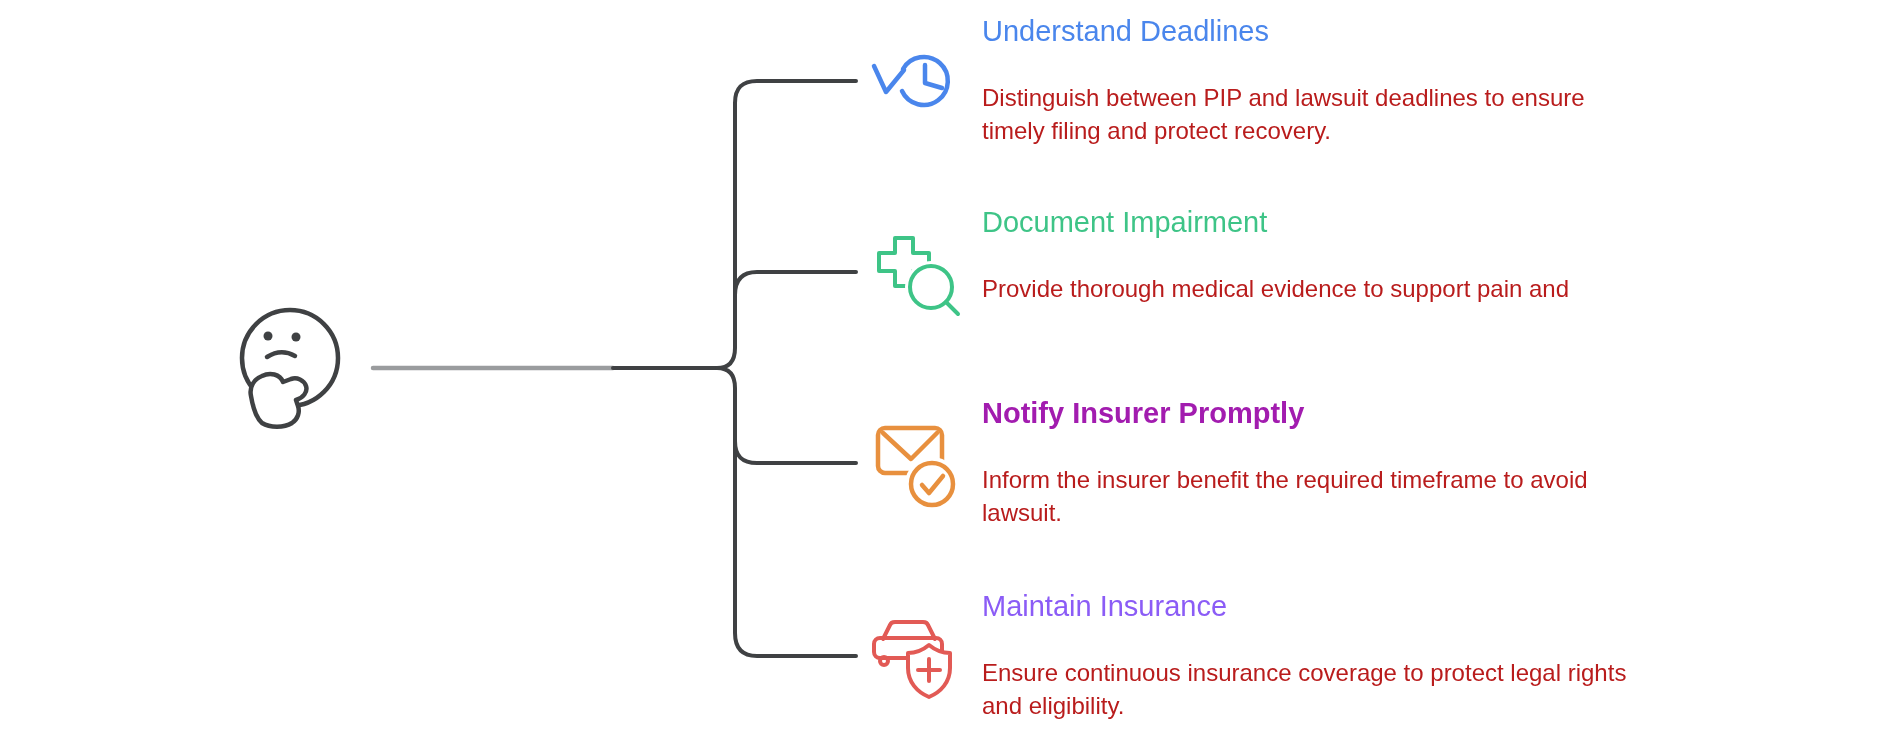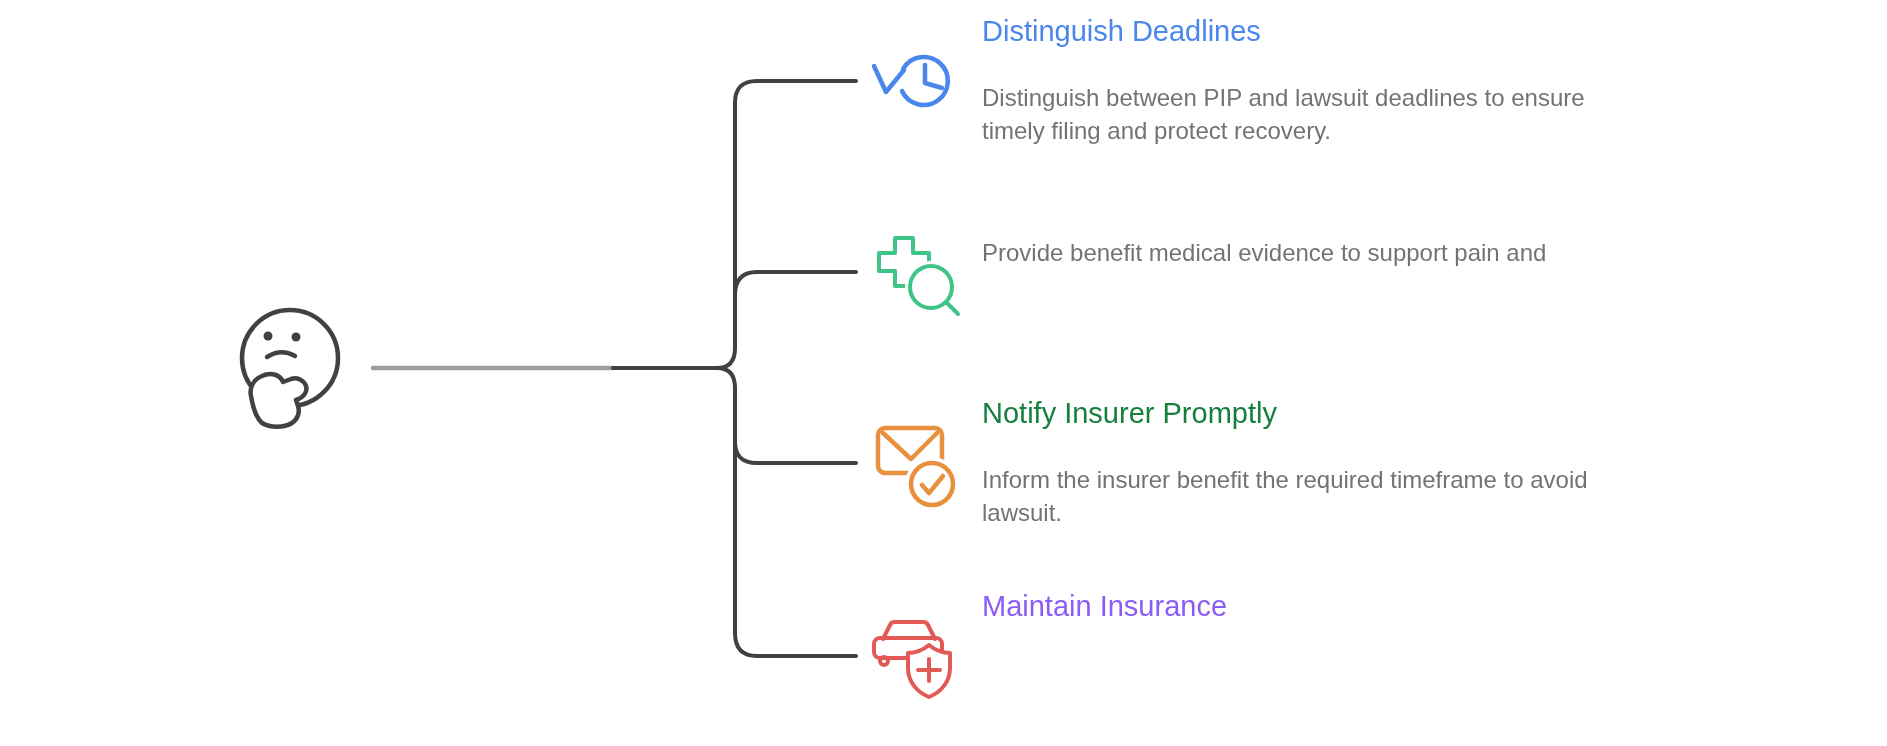--- a/index.html
+++ b/index.html
@@ -8,21 +8,21 @@
     font-family:"Liberation Sans","DejaVu Sans",sans-serif;
     -webkit-font-smoothing:antialiased;
   }
   #diagram-svg{position:absolute;left:0;top:0;width:1887px;height:746px;}
   .section{position:absolute;left:982px;}
   .section .title{
     font-size:29px;line-height:36px;font-weight:400;white-space:nowrap;
   }
   .section .desc{margin-top:32px;}
   .section .desc .line{
-    font-size:24px;line-height:33px;color:#737373;white-space:nowrap;
+    font-size:24px;line-height:33px;color:#b91c1c;white-space:nowrap;
   }
   #sec-1{top:13px;}
   #sec-2{top:204px;}
   #sec-3{top:395px;}
   #sec-4{top:588px;}
 </style>
 </head>
 <body>
 
 <svg id="diagram-svg" viewBox="0 0 1887 746" fill="none" xmlns="http://www.w3.org/2000/svg">
@@ -86,36 +86,41 @@
       C950 682 941 692 929 697
       C917 692 908 682 908 668
       L908 653
       C915 653 923 650 929 645 Z"></path>
     <path d="M929 659 L929 681"></path>
     <path d="M918 670 L940 670"></path>
   </g>
 </svg>
 
 <div class="section" id="sec-1">
-  <div class="title" style="color: rgb(74, 134, 236);">Distinguish Deadlines</div>
+  <div class="title" style="color: rgb(74, 134, 236);">Understand Deadlines</div>
   <div class="desc">
     <div class="line">Distinguish between PIP and lawsuit deadlines to ensure</div>
     <div class="line">timely filing and protect recovery.</div>
   </div>
 </div>
 
 <div class="section" id="sec-2">
+  <div class="title" style="color: rgb(62, 196, 135);">Document Impairment</div>
   <div class="desc">
-    <div class="line">Provide benefit medical evidence to support pain and</div>
+    <div class="line">Provide thorough medical evidence to support pain and</div>
   </div>
 </div>
 
 <div class="section" id="sec-3">
-  <div class="title" style="color: #15803d;">Notify Insurer Promptly</div>
+  <div class="title" style="color: #a21caf; font-weight: bold;">Notify Insurer Promptly</div>
   <div class="desc">
     <div class="line">Inform the insurer benefit the required timeframe to avoid</div>
     <div class="line">lawsuit.</div>
   </div>
 </div>
 
 <div class="section" id="sec-4">
   <div class="title" style="color: #8b5cf6;">Maintain Insurance</div>
+  <div class="desc">
+    <div class="line">Ensure continuous insurance coverage to protect legal rights</div>
+    <div class="line">and eligibility.</div>
+  </div>
 </div>
 
 </body></html>

